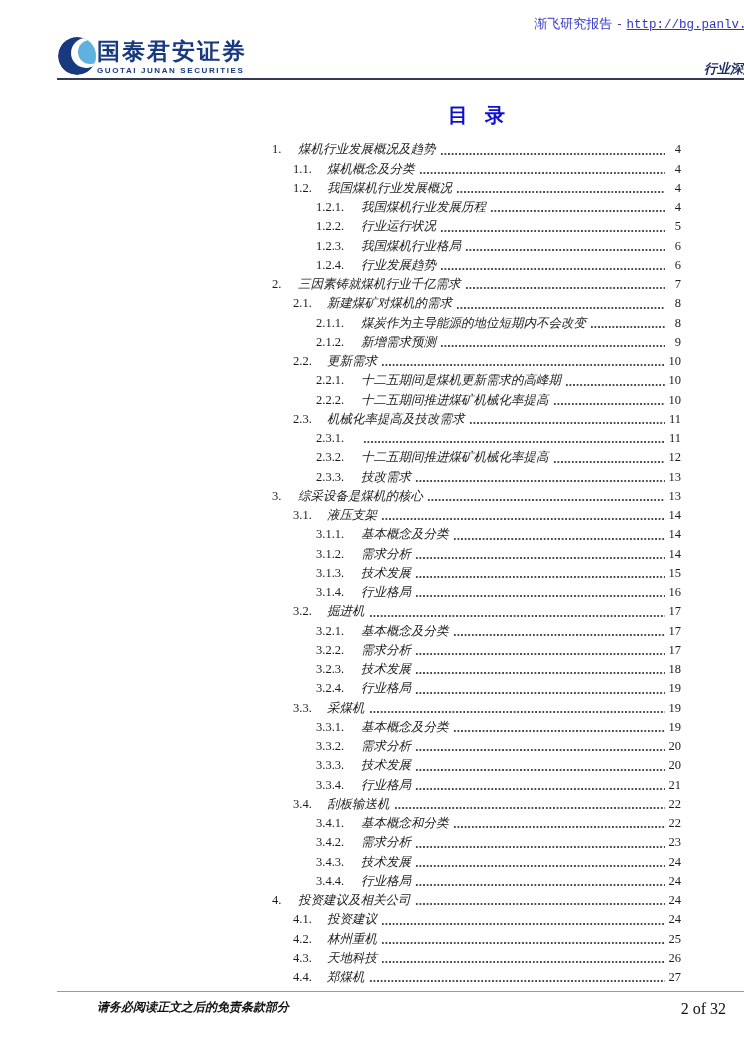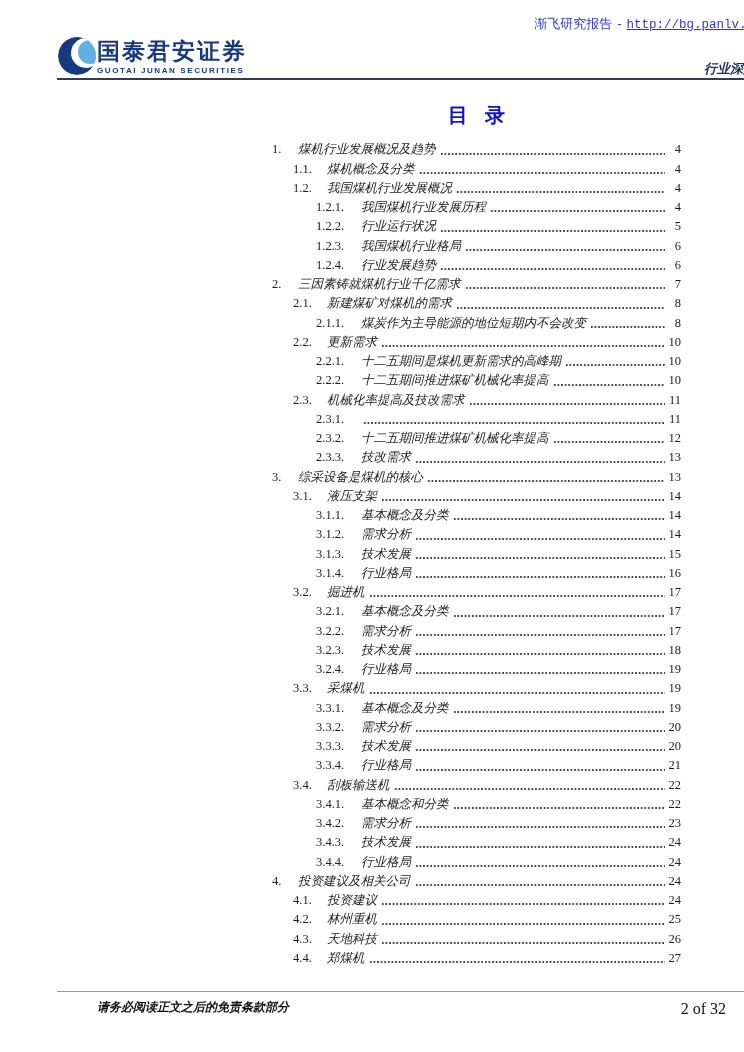--- a/index.html
+++ b/index.html
@@ -145,20 +145,26 @@
           <span class="ttl">新建煤矿对煤机的需求</span>
           <span class="leader"></span>
           <span class="pg">8</span>
         </div>
         <div class="toc-row lvl3">
           <span class="num">2.1.1.</span>
           <span class="ttl">煤炭作为主导能源的地位短期内不会改变</span>
           <span class="leader"></span>
           <span class="pg">8</span>
         </div>
+        <div class="toc-row lvl3">
+          <span class="num">2.1.2.</span>
+          <span class="ttl">新增需求预测</span>
+          <span class="leader"></span>
+          <span class="pg">9</span>
+        </div>
         <div class="toc-row lvl2">
           <span class="num">2.2.</span>
           <span class="ttl">更新需求</span>
           <span class="leader"></span>
           <span class="pg">10</span>
         </div>
         <div class="toc-row lvl3">
           <span class="num">2.2.1.</span>
           <span class="ttl">十二五期间是煤机更新需求的高峰期</span>
           <span class="leader"></span>

